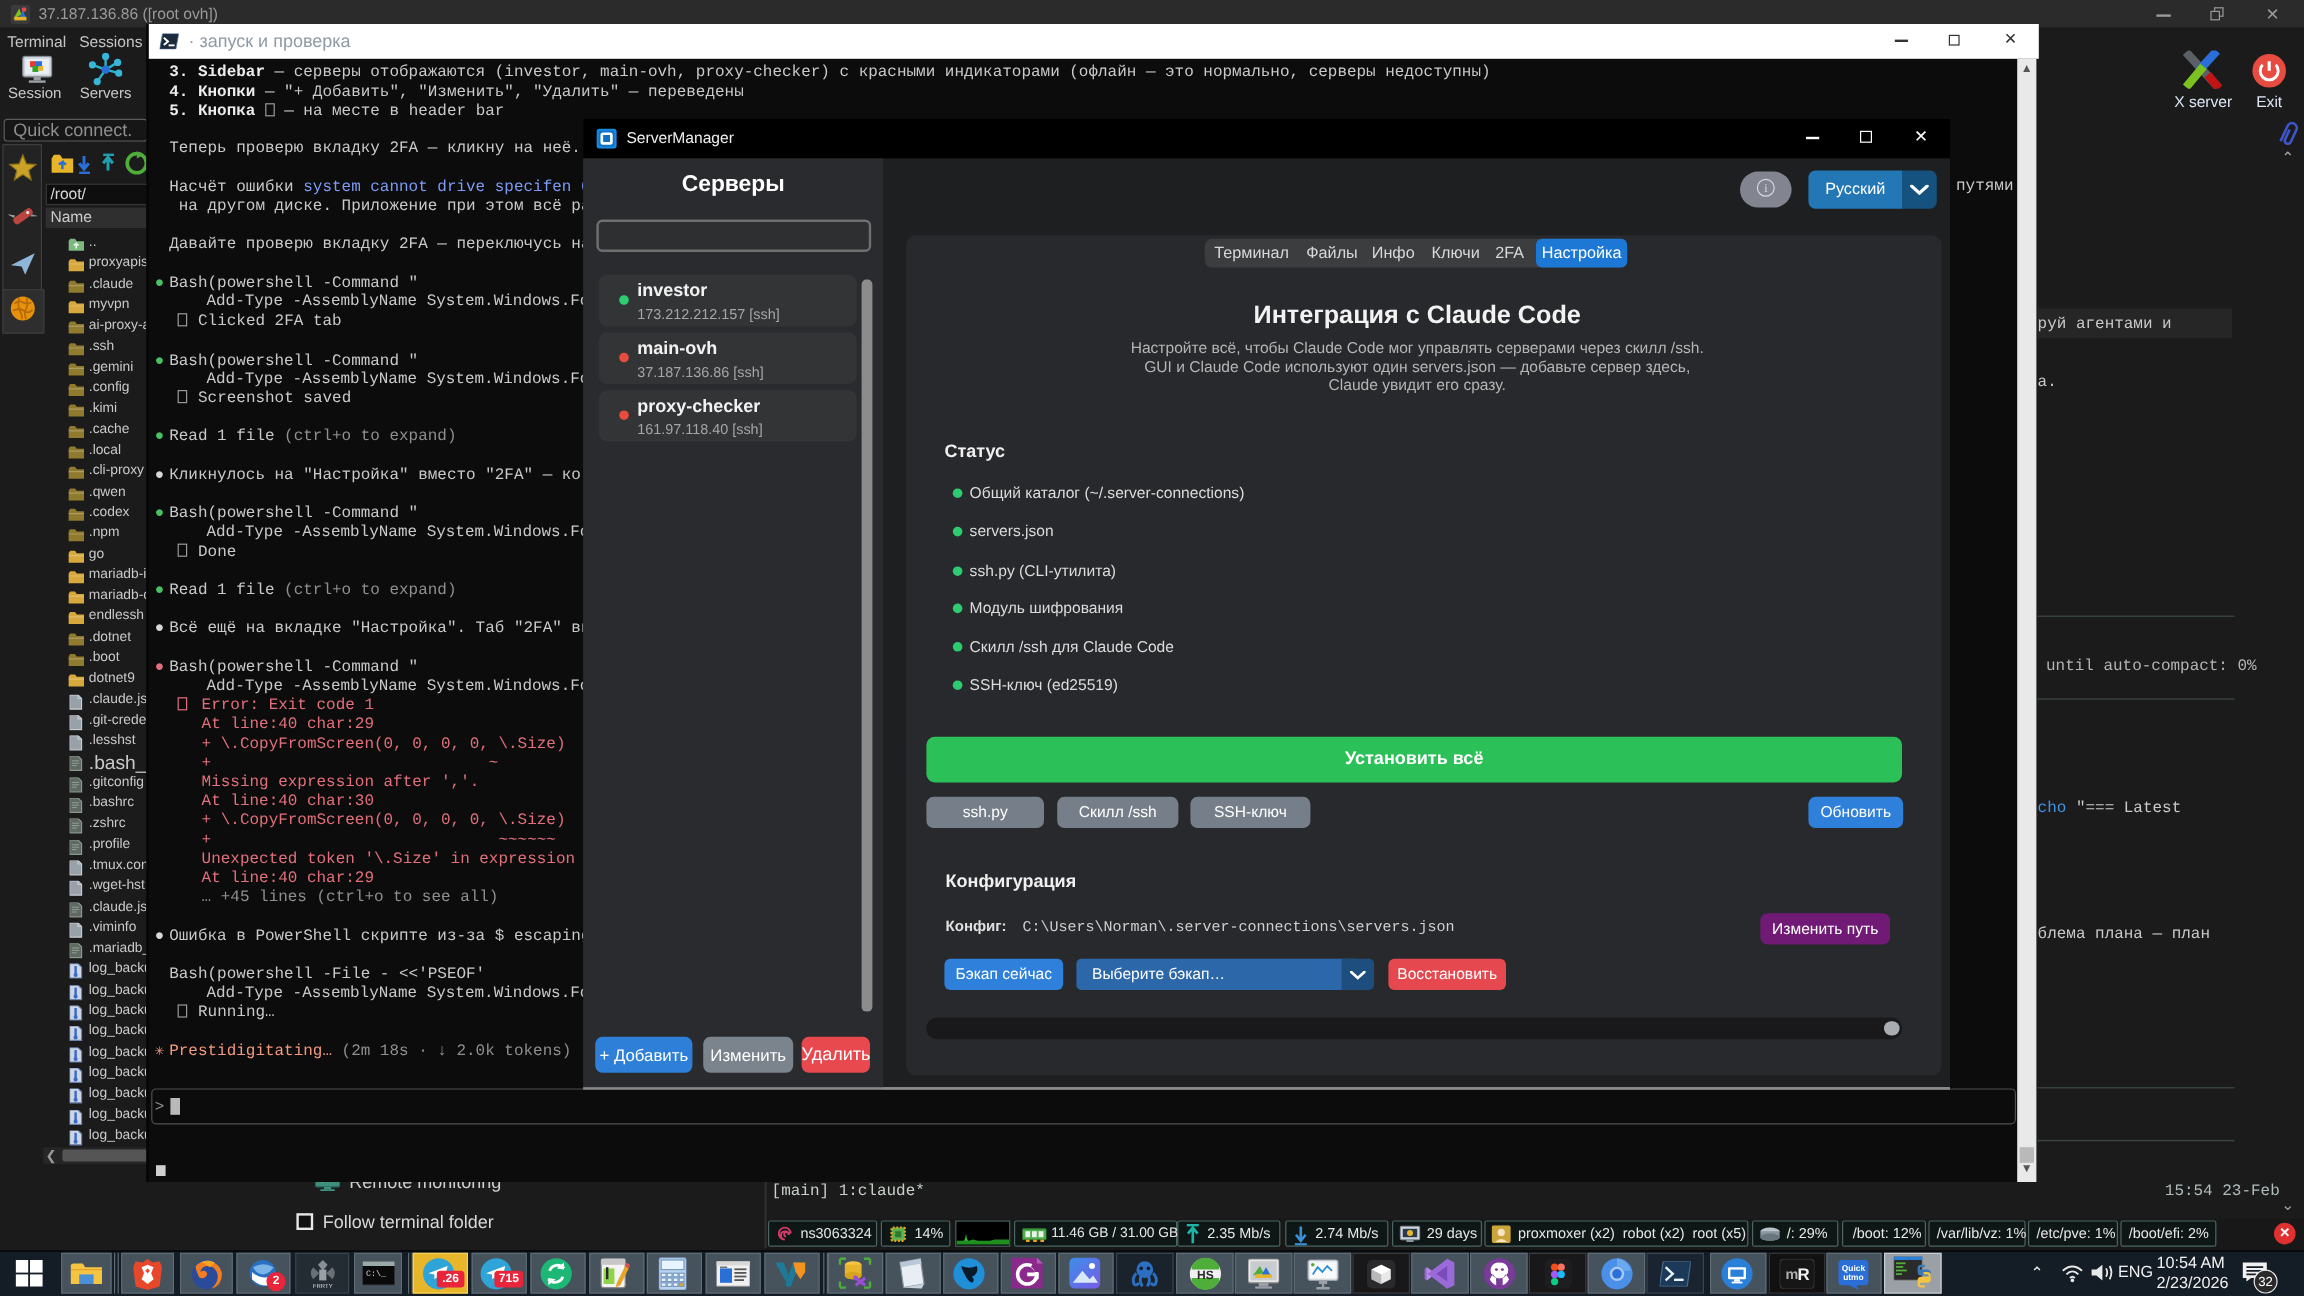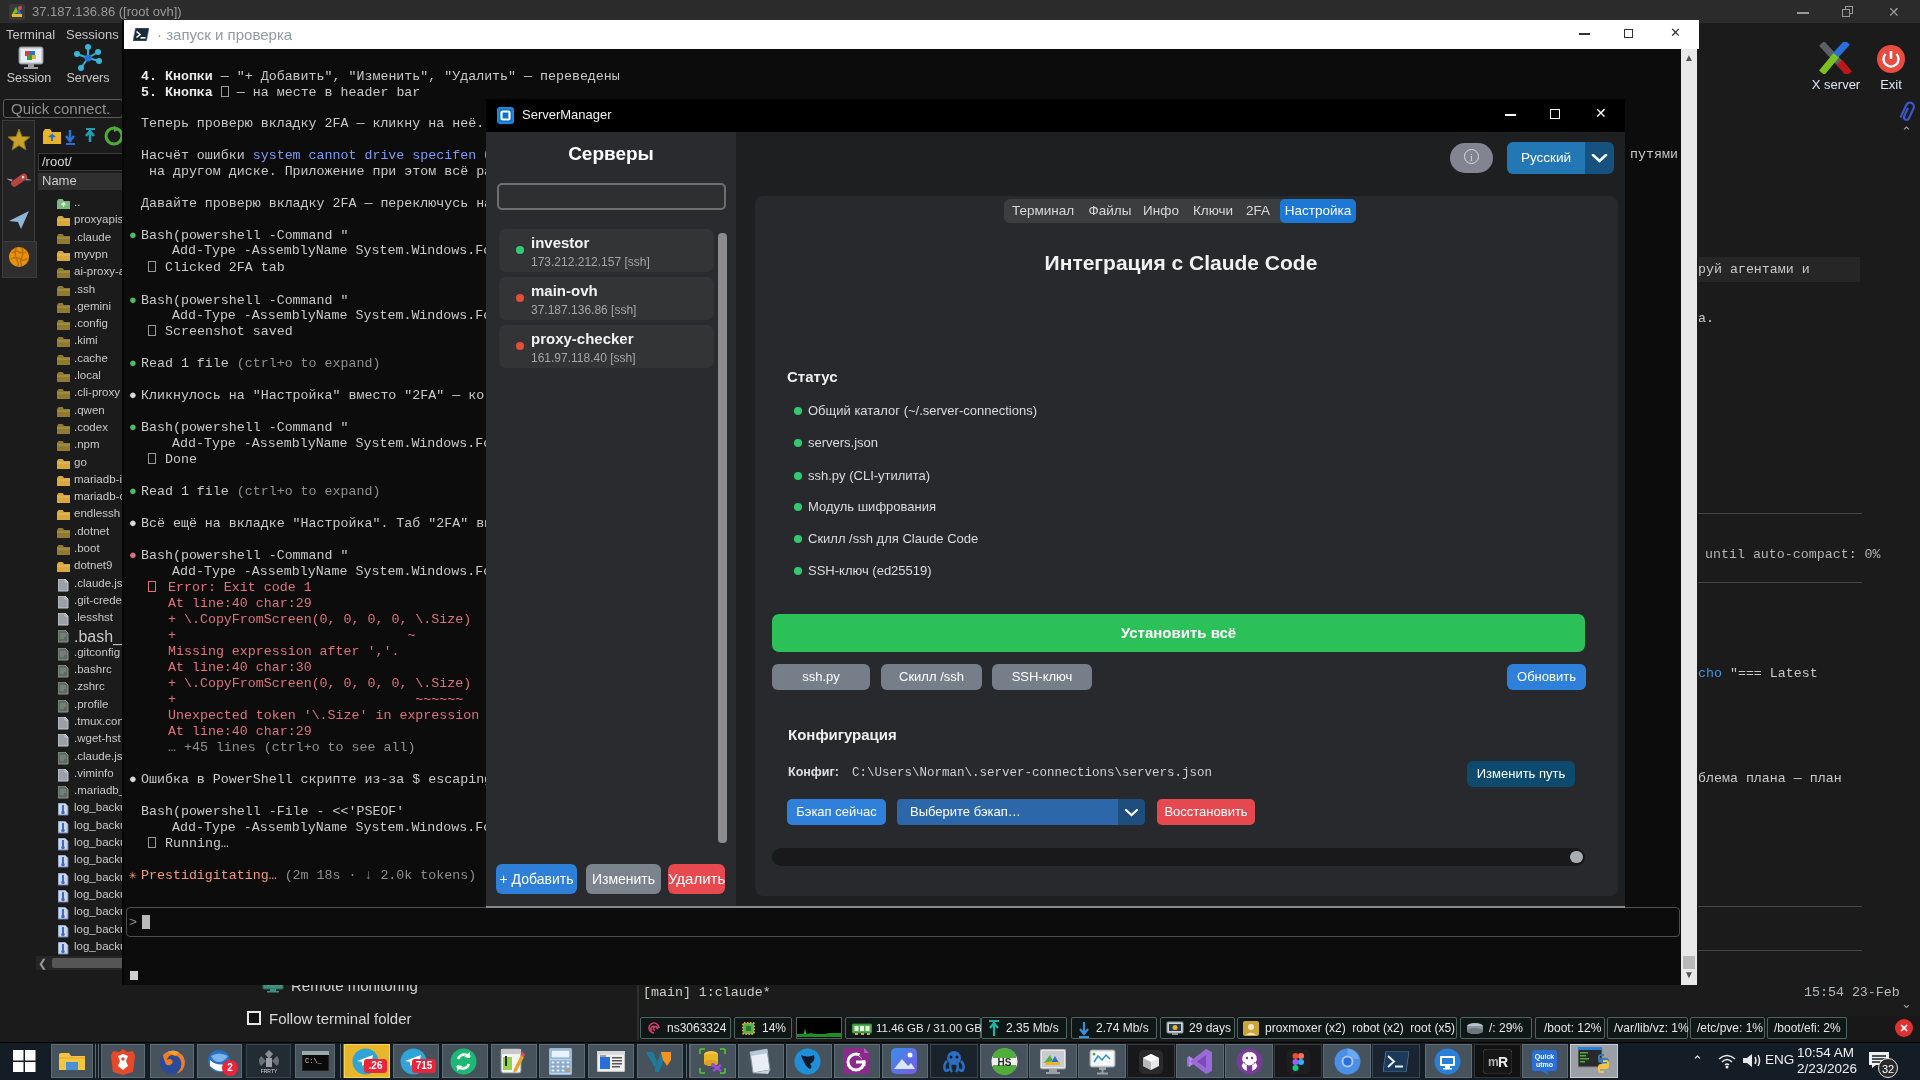--- a/index.html
+++ b/index.html
@@ -376,20 +376,21 @@
     </svg>
 <div class="a" style="left:33px;top:6px;font-size:15px;color:#8f9aa5">· запуск и проверка</div>
 <div class="a" style="left:1455px;top:13px;width:11px;height:1.5px;background:#333"></div>
 <div class="a" style="left:1500px;top:9px;width:9px;height:9px;border:1px solid #333"></div>
 <div class="a" style="left:1546px;top:5px;font-size:13px;color:#333">✕</div>
 <div class="a" style="left:1557px;top:29px;width:16px;height:936px;background:#e9e9e9"></div>
 <div class="a" style="left:1560px;top:32px;font-size:10px;color:#555">▲</div>
 <div class="a" style="left:1560px;top:949px;font-size:10px;color:#555">▼</div>
 <div class="a" style="left:1559px;top:936px;width:12px;height:13px;background:#b9b9b9"></div>
 <div class="a mono bullet bwht" style="left:5px;top:32px"></div>
+<div class="a mono" style="left:17px;top:32px"><span class="bold twhite">3. Sidebar</span><span class="tgray"> — серверы отображаются (investor, main-ovh, proxy-checker) с красными индикаторами (офлайн — это нормально, серверы недоступны)</span></div>
 <div class="a mono" style="left:17px;top:49px"><span class="bold twhite">4. Кнопки</span><span class="tgray"> — "+ Добавить", "Изменить", "Удалить" — переведены</span></div>
 <div class="a mono" style="left:17px;top:65px"><span class="bold twhite">5. Кнопка</span><span class="tgray"> <span class="boxg"></span> — на месте в header bar</span></div>
 <div class="a mono" style="left:17px;top:96px"><span class="tgray">Теперь проверю вкладку 2FA — кликну на неё.</span></div>
 <div class="a mono" style="left:17px;top:128px"><span class="tgray">Насчёт ошибки </span><span class="tblue">system cannot drive specifen б</span></div>
 <div class="a mono" style="left:17px;top:144px"><span class="tgray"> на другом диске. Приложение при этом всё ра</span></div>
 <div class="a mono" style="left:17px;top:176px"><span class="tgray">Давайте проверю вкладку 2FA — переключусь на</span></div>
 <div class="a mono bullet bgrn" style="left:5px;top:208px">●</div>
 <div class="a mono" style="left:17px;top:208px"><span class="tgray">Bash</span><span class="tgray">(powershell -Command "</span></div>
 <div class="a mono" style="left:48px;top:223px"><span class="tgray">Add-Type -AssemblyName System.Windows.Fo</span></div>
 <div class="a mono" style="left:24px;top:240px"><span class="tdim"><span class="boxg"></span></span></div>
@@ -481,20 +482,21 @@
 <div class="a" style="left:269px;top:97px;width:863px;height:700px;background:#28292c;border-radius:8px"></div>
 <div class="a" style="left:518px;top:100px;width:352px;height:24px;background:#3c3d3f;border-radius:6px"></div>
 <div class="a" style="left:794px;top:100px;width:76px;height:24px;background:#1c78d4;border-radius:5px"></div>
 <div class="a" style="left:497px;top:104px;width:120px;text-align:center;font-size:13.5px;color:#d8d8d8">Терминал</div>
 <div class="a" style="left:564px;top:104px;width:120px;text-align:center;font-size:13.5px;color:#d8d8d8">Файлы</div>
 <div class="a" style="left:615px;top:104px;width:120px;text-align:center;font-size:13.5px;color:#d8d8d8">Инфо</div>
 <div class="a" style="left:667px;top:104px;width:120px;text-align:center;font-size:13.5px;color:#d8d8d8">Ключи</div>
 <div class="a" style="left:712px;top:104px;width:120px;text-align:center;font-size:13.5px;color:#d8d8d8">2FA</div>
 <div class="a" style="left:772px;top:104px;width:120px;text-align:center;font-size:13.5px;color:#fff">Настройка</div>
 <div class="a" style="left:395px;top:152px;width:600px;text-align:center;font-size:21px;font-weight:bold;color:#f2f2f2">Интеграция с Claude Code</div>
+<div class="a" style="left:395px;top:183px;width:600px;text-align:center;font-size:13px;line-height:15.5px;color:#b5b5b5">Настройте всё, чтобы Claude Code мог управлять серверами через скилл /ssh.<br>GUI и Claude Code используют один servers.json — добавьте сервер здесь,<br>Claude увидит его сразу.</div>
 <div class="a" style="left:301px;top:269px;font-size:15px;font-weight:bold;color:#f0f0f0">Статус</div>
 <div class="a" style="left:308px;top:308px;width:8px;height:8px;border-radius:50%;background:#2ecc71"></div>
 <div class="a" style="left:322px;top:304px;font-size:13px;color:#dcdcdc">Общий каталог (~/.server-connections)</div>
 <div class="a" style="left:308px;top:340px;width:8px;height:8px;border-radius:50%;background:#2ecc71"></div>
 <div class="a" style="left:322px;top:336px;font-size:13px;color:#dcdcdc">servers.json</div>
 <div class="a" style="left:308px;top:373px;width:8px;height:8px;border-radius:50%;background:#2ecc71"></div>
 <div class="a" style="left:322px;top:369px;font-size:13px;color:#dcdcdc">ssh.py (CLI-утилита)</div>
 <div class="a" style="left:308px;top:404px;width:8px;height:8px;border-radius:50%;background:#2ecc71"></div>
 <div class="a" style="left:322px;top:400px;font-size:13px;color:#dcdcdc">Модуль шифрования</div>
 <div class="a" style="left:308px;top:436px;width:8px;height:8px;border-radius:50%;background:#2ecc71"></div>
@@ -502,21 +504,21 @@
 <div class="a" style="left:308px;top:468px;width:8px;height:8px;border-radius:50%;background:#2ecc71"></div>
 <div class="a" style="left:322px;top:464px;font-size:13px;color:#dcdcdc">SSH-ключ (ed25519)</div>
 <div class="a" style="left:286px;top:515px;width:813px;height:38px;background:#2cc158;border-radius:7px;color:#fff;font-size:15px;font-weight:bold;text-align:center;line-height:38px">Установить всё</div>
 <div class="a" style="left:286px;top:565px;width:98px;height:26px;background:#767f89;border-radius:6px;color:#fff;font-size:13px;text-align:center;line-height:26px">ssh.py</div>
 <div class="a" style="left:395px;top:565px;width:101px;height:26px;background:#767f89;border-radius:6px;color:#fff;font-size:13px;text-align:center;line-height:26px">Скилл /ssh</div>
 <div class="a" style="left:506px;top:565px;width:100px;height:26px;background:#767f89;border-radius:6px;color:#fff;font-size:13px;text-align:center;line-height:26px">SSH-ключ</div>
 <div class="a" style="left:1021px;top:565px;width:79px;height:26px;background:#2e80da;border-radius:6px;color:#fff;font-size:13px;text-align:center;line-height:26px">Обновить</div>
 <div class="a" style="left:302px;top:627px;font-size:15px;font-weight:bold;color:#f0f0f0">Конфигурация</div>
 <div class="a" style="left:302px;top:666px;font-size:12.5px;font-weight:bold;color:#e0e0e0">Конфиг:</div>
 <div class="a mono" style="left:366px;top:666px;font-size:12.5px;color:#cfcfcf">C:\Users\Norman\.server-connections\servers.json</div>
-<div class="a" style="left:981px;top:662px;width:108px;height:26px;background:#0c4a6e;border-radius:6px;color:#fff;font-size:13px;text-align:center;line-height:26px">Изменить путь</div>
+<div class="a" style="left:981px;top:662px;width:108px;height:26px;background:#701a75;border-radius:6px;color:#fff;font-size:13px;text-align:center;line-height:26px">Изменить путь</div>
 <div class="a" style="left:301px;top:700px;width:99px;height:26px;background:#2e80da;border-radius:5px;color:#fff;font-size:13px;text-align:center;line-height:26px">Бэкап сейчас</div>
 <div class="a" style="left:411px;top:700px;width:236px;height:26px;background:#2c68a9;border-radius:4px;color:#fff;font-size:13px;line-height:26px;padding-left:13px">Выберите бэкап…</div>
 <div class="a" style="left:632px;top:700px;width:27px;height:26px;background:#1d4e7e;border-radius:0 4px 4px 0"></div>
 <svg class="a" style="left:638px;top:710px" width="15" height="8">
       <path d="M2 1 L7.5 6 L13 1" stroke="#fff" stroke-width="2.2" fill="none" stroke-linecap="round"></path>
     </svg>
 <div class="a" style="left:671px;top:700px;width:98px;height:26px;background:#e5494f;border-radius:5px;color:#fff;font-size:13px;text-align:center;line-height:26px">Восстановить</div>
 <div class="a" style="left:286px;top:749px;width:813px;height:18px;background:#19191b;border-radius:9px"></div>
 <div class="a" style="left:1084px;top:752px;width:13px;height:12px;background:#a9adb2;border-radius:6px"></div>
 <div class="a" style="left:0;top:807px;width:1139px;height:2px;background:#8a8a8a"></div>

